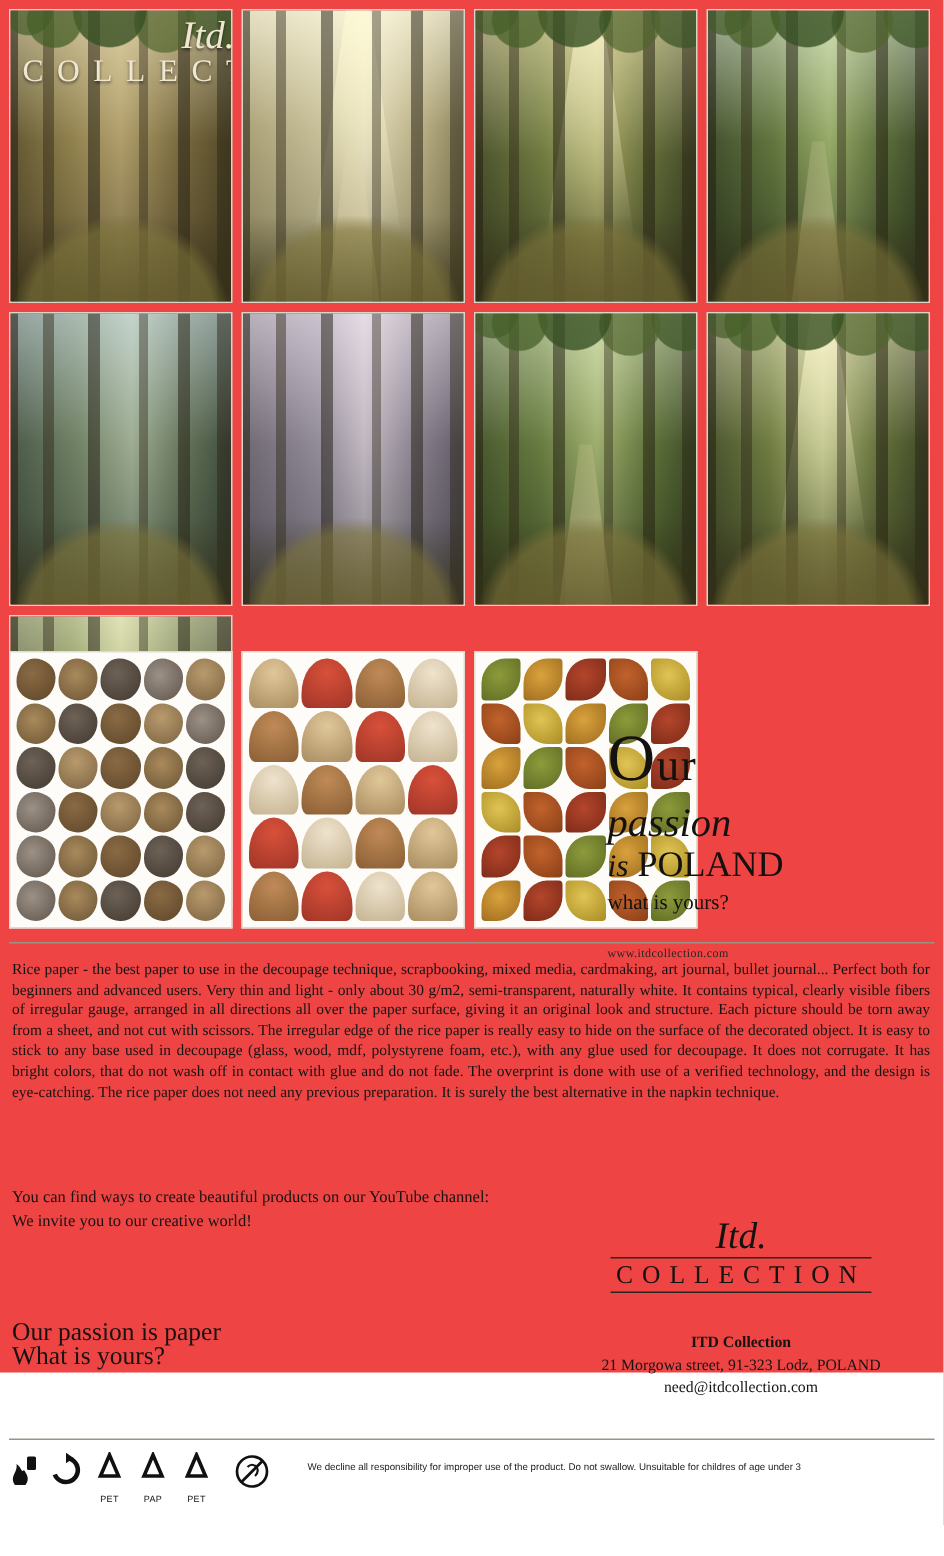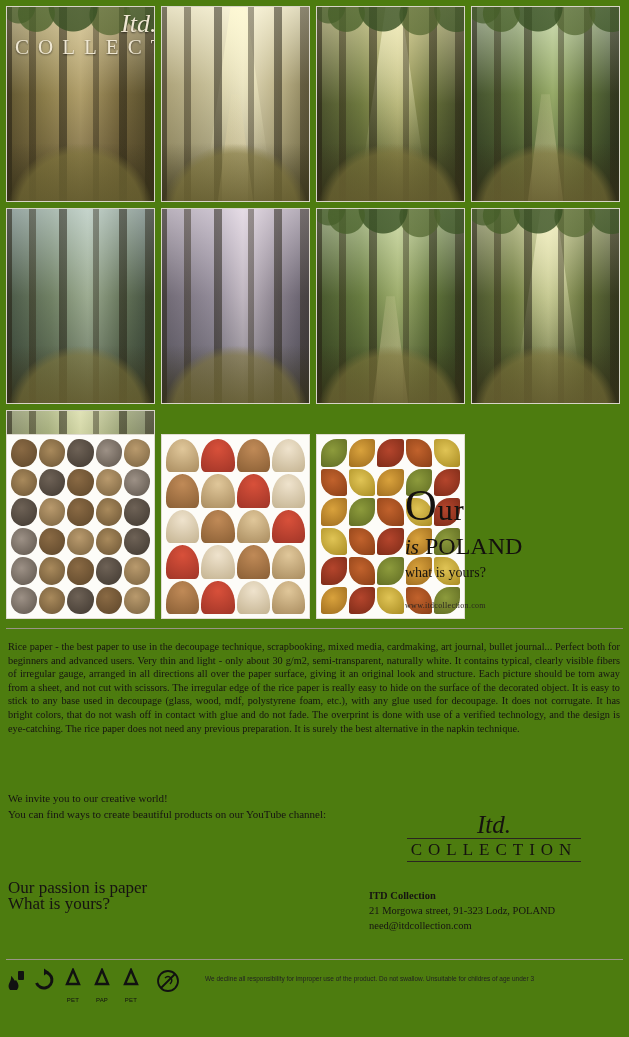--- a/index.html
+++ b/index.html
@@ -12,22 +12,22 @@
     height: 1037px;
     font-family: "Liberation Serif", serif;
     color: #1a1a1a;
     overflow: hidden;
     position: relative;
   }
 
   .page {
     position: relative;
     width: 629px;
-    height: 1037px;
-    background: #4d7c0f;
+    height: 915px;
+    background: #ef4444;
   }
 
   
   .photo-grid {
     position: absolute;
     left: 6px;
     top: 6px;
     width: 617px;
     display: flex;
     flex-wrap: wrap;
@@ -299,21 +299,21 @@
     border-top: 1px solid #2a2520;
     border-bottom: 1px solid #2a2520;
     display: inline-block;
     padding: 0 4px;
   }
   .addr {
     position: absolute;
     right: 10px;
     top: 888px;
     width: 250px;
-    text-align: left;
+    text-align: center;
     font-family: "Liberation Serif", serif;
     font-size: 10.5px;
     line-height: 15px;
     color: #161312;
   }
   .addr .bold { font-weight: bold; }
 
   
   .footer {
     position: absolute;
@@ -536,33 +536,34 @@
         <div class="l4"></div>
         <div class="l2"></div>
         <div class="l3"></div>
       </div>
     </div>
 
   </div>
 
   <div class="passion">
     <div class="p-our"><span>O</span><span class="small">ur</span></div>
+    <div class="p-passion">passion</div>
     <div class="p-ispaper"><span class="is">is</span> <span>POLAND</span></div>
     <div class="p-what">what is yours?</div>
     <div class="p-url">www.itdcollection.com</div>
   </div>
 
   <div class="hr hr-top"></div>
   <div class="hr hr-bottom"></div>
 
   <div class="copy">Rice paper - the best paper to use in the decoupage technique, scrapbooking, mixed media, cardmaking, art journal, bullet journal... Perfect both for beginners and advanced users. Very thin and light - only about 30 g/m2, semi-transparent, naturally white. It contains typical, clearly visible fibers of irregular gauge, arranged in all directions all over the paper surface, giving it an original look  and structure. Each picture should be torn away from a sheet, and not cut with scissors. The irregular edge of the rice paper  is really easy to hide on the surface of the decorated object. It is easy to stick to any base used in decoupage (glass, wood, mdf, polystyrene foam, etc.), with any glue used for decoupage. It does not corrugate. It has bright colors, that do not wash off   in contact with glue and do not fade. The overprint is done with use of a verified technology, and the design is eye-catching. The rice paper does not need any previous preparation. It is surely the best alternative in the napkin technique.</div>
 
   <div class="invite">
+    <div>You can find ways to create beautiful products on our YouTube channel:</div>
     <div>We invite you to our creative world!</div>
-    <div>You can find ways to create beautiful products on our YouTube channel:</div>
   </div>
 
   <div class="tagline">
     <div>Our passion is paper</div>
     <div>What is yours?</div>
   </div>
 
   <div class="logo-block">
     <div class="logo-itd">Itd.</div>
     <div class="logo-coll">COLLECTION</div>

